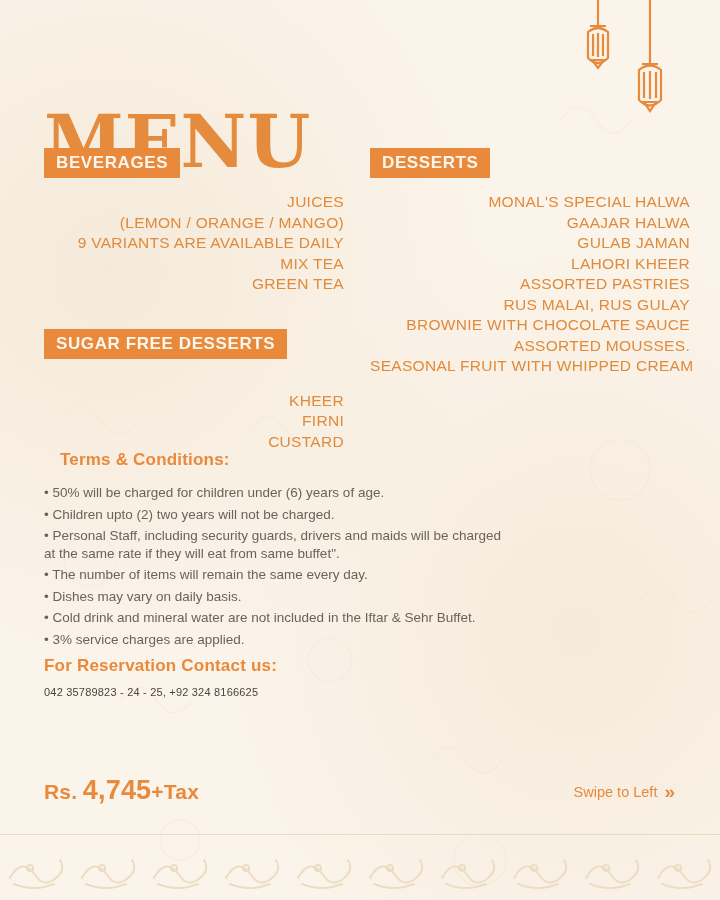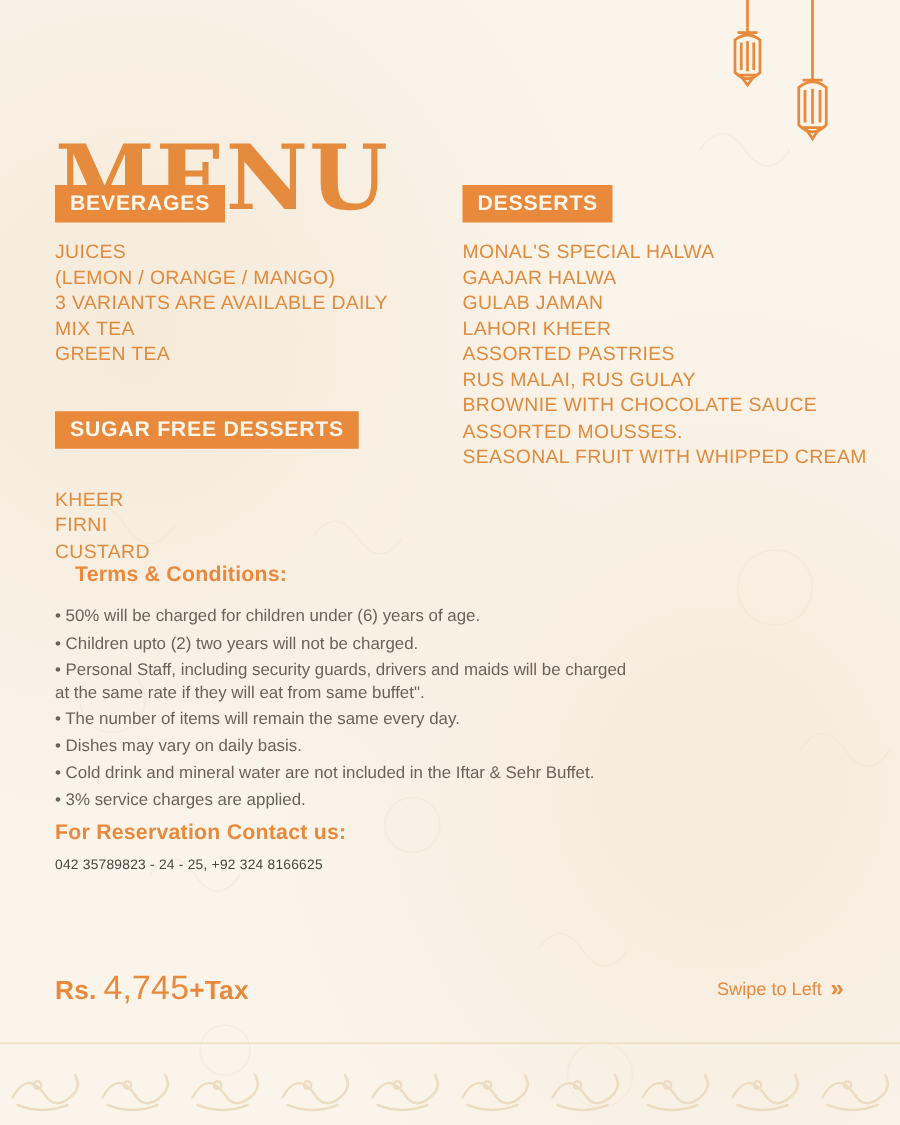--- a/index.html
+++ b/index.html
@@ -75,20 +75,21 @@
     position: absolute;
     left: 370px;
     top: 148px;
     width: 320px;
   }
 
   .item-list {
     list-style: none;
     margin: 14px 0 0 0;
     padding: 0;
+    text-align: right;
   }
   .item-list li {
     font-size: 15.5px;
     letter-spacing: 0.3px;
     line-height: 20.5px;
     color: #e08a3c;
     white-space: nowrap;
   }
 
   .sugar-free {
@@ -153,21 +154,21 @@
     position: absolute;
     left: 44px;
     top: 775px;
     color: #e8893b;
     font-size: 19px;
     font-weight: bold;
     letter-spacing: 0.2px;
   }
   .price .amount {
     font-size: 27px;
-    font-weight: normal;
+    font-weight: bold;
   }
   .price .rs { font-size: 21px; }
   .price .tax { font-size: 21px; }
 
   .swipe {
     position: absolute;
     right: 48px;
     top: 782px;
     color: #e8893b;
     font-size: 14.5px;
@@ -243,21 +244,21 @@
   </svg>
 
   <h1 class="menu-title">MENU</h1>
 
   <div class="col-left">
     <div>
       <div class="hdr">BEVERAGES</div>
       <ul class="item-list">
         <li>JUICES</li>
         <li>(LEMON / ORANGE / MANGO)</li>
-        <li>3 VARIANTS ARE AVAILABLE DAILY</li>
+        <li>9 VARIANTS ARE AVAILABLE DAILY</li>
         <li>MIX TEA</li>
         <li>GREEN TEA</li>
       </ul>
     </div>
 
     <div class="sugar-free">
       <div class="hdr">SUGAR FREE DESSERTS</div>
       <ul class="item-list">
         <li>KHEER</li>
         <li>FIRNI</li>

